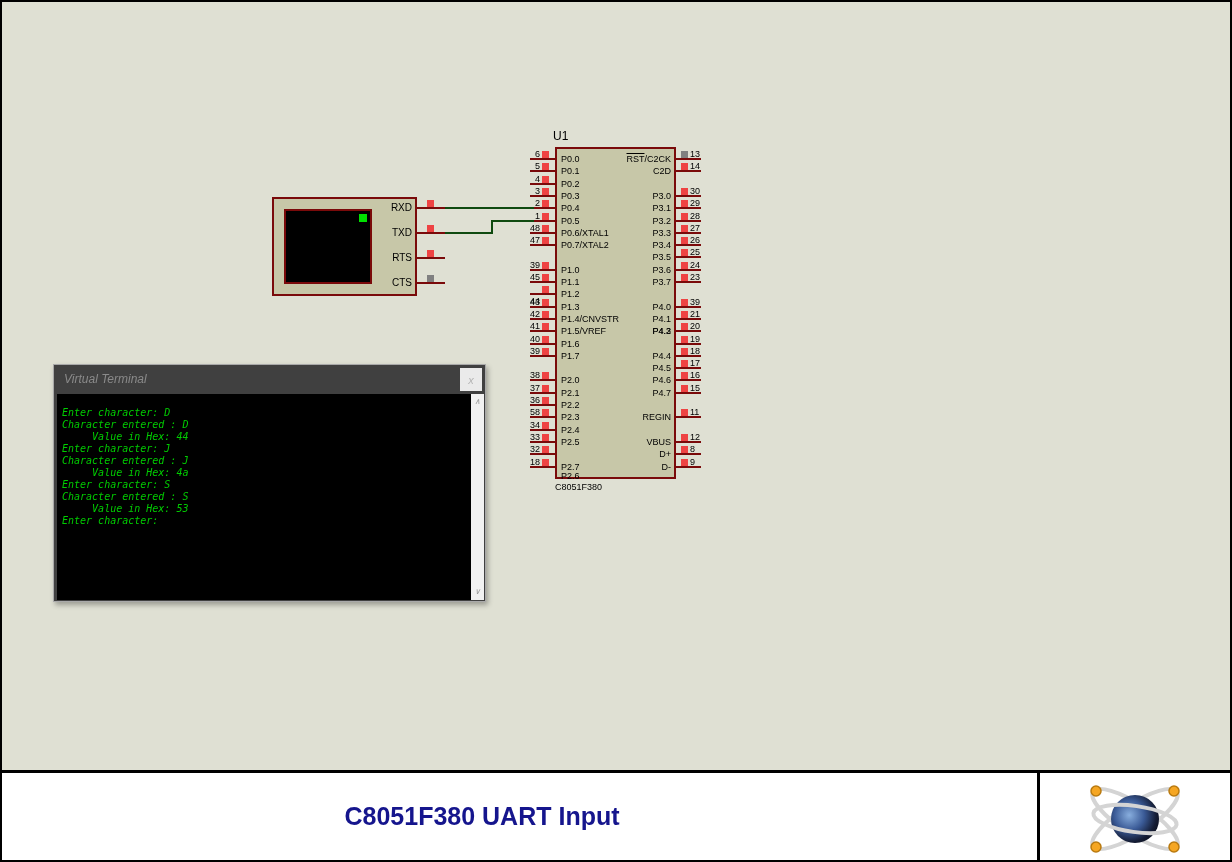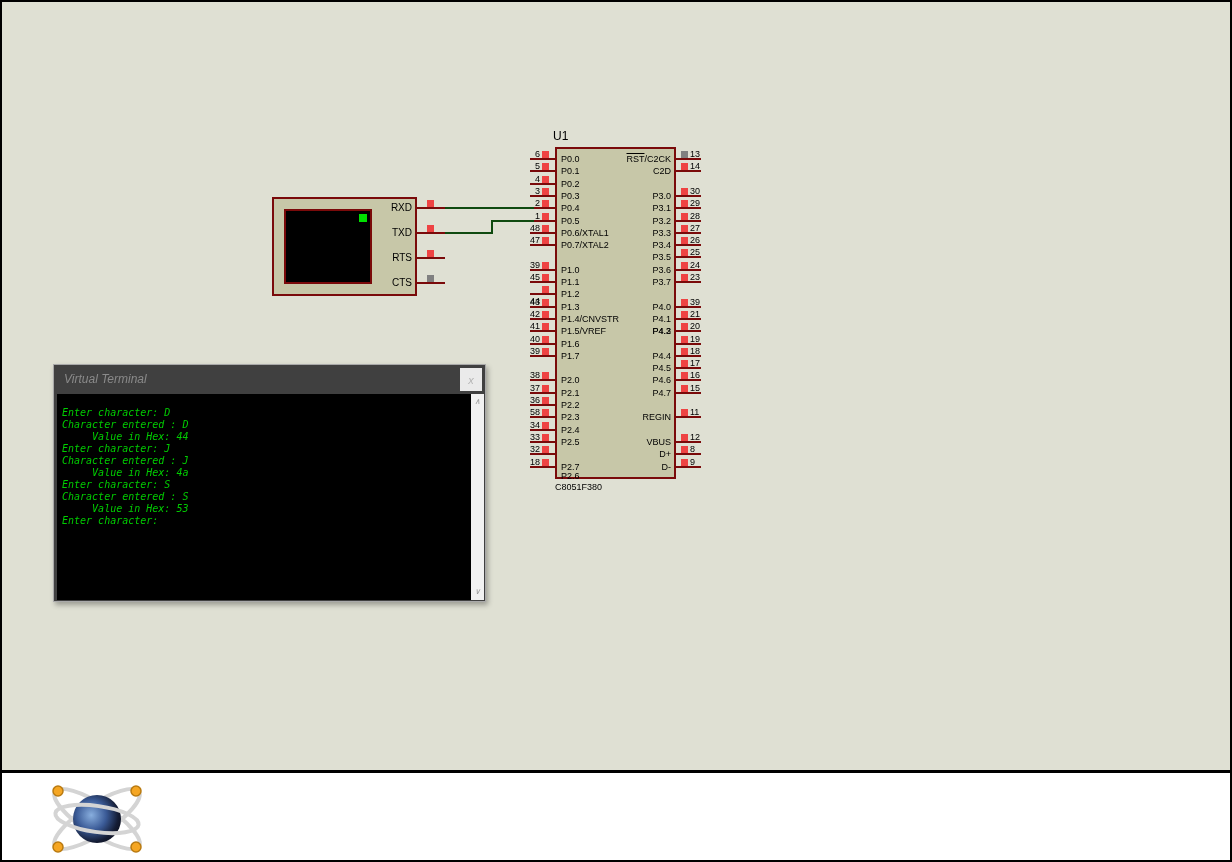--- a/index.html
+++ b/index.html
@@ -296,20 +296,23 @@
      Value in Hex: 53
 Enter character:</pre>
     </div>
     <div class="vt-scroll">
       <div class="vt-arrow vt-up">∧</div>
       <div class="vt-arrow vt-down">∨</div>
     </div>
   </div>
 
   <div class="footer">
+    <div class="f2">
+      <span class="sheet-title" style="color: rgb(21, 21, 141);">C8051F380 UART Input</span>
+    </div>
     <div class="f3">
       <svg width="110" height="85" viewBox="0 0 110 85">
         <defs>
           <radialGradient id="sph" cx="38%" cy="42%" r="70%">
             <stop offset="0%" stop-color="#88aede"></stop>
             <stop offset="45%" stop-color="#3a5a96"></stop>
             <stop offset="80%" stop-color="#141c34"></stop>
             <stop offset="100%" stop-color="#0a0d1a"></stop>
           </radialGradient>
         </defs>

